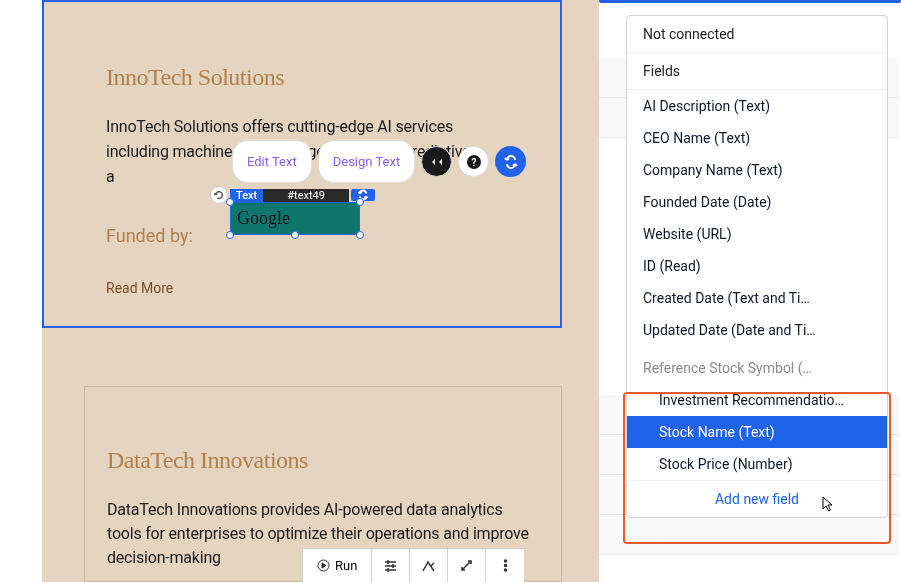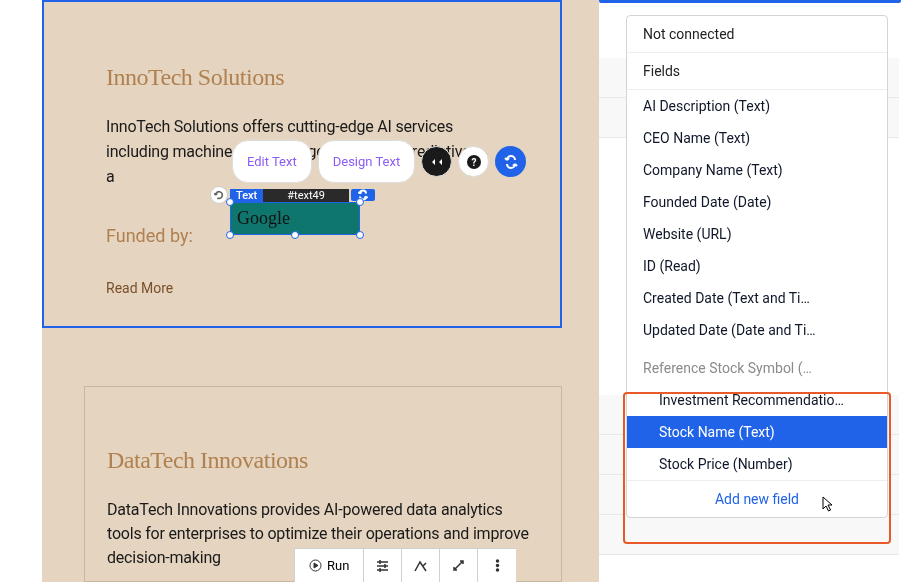--- a/index.html
+++ b/index.html
@@ -57,21 +57,21 @@
     .dd-item.gray { color: #8b8b8b; }
     .dd-item.add { color: #2163e8; text-align: center; padding: 10px; border-top: 1px solid #eee; border-bottom: none; }
     .highlight-box { position: absolute; left: 24px; top: 392px; width: 268px; height: 152px; border: 2px solid #e85a2a; border-radius: 4px; pointer-events: none; }
 
     .cursor { position: absolute; left: 822px; top: 496px; width: 14px; height: 18px; pointer-events: none; }
 
     
     .bg-row { position: absolute; left: 0; width: 300px; height: 40px; border-bottom: 1px solid #e8e8e8; background: #f8f8f8; }
 
     
-    .btm { position: absolute; left: 294px; bottom: 0; width: 222px; height: 34px; border: 1px solid #d0d0d0; border-bottom: none; border-right: none; background: #fff; display: flex; align-items: center; }
+    .btm { position: absolute; left: 302px; bottom: 0; width: 222px; height: 34px; border: 1px solid #d0d0d0; border-bottom: none; border-right: none; background: #fff; display: flex; align-items: center; }
     .btm-run { display: flex; align-items: center; gap: 5px; padding: 0 14px; font-size: 13px; height: 100%; border-right: 1px solid #d0d0d0; }
     .btm-ico { width: 38px; height: 100%; display: flex; align-items: center; justify-content: center; border-right: 1px solid #d0d0d0; }
     .btm-ico:last-child { border-right: none; }
     .btm-ico svg { width: 15px; height: 15px; stroke: #333; fill: none; stroke-width: 1.5; }
   </style>
 </head>
 <body>
 
 <div class="canvas-area">
   <div class="card1">

